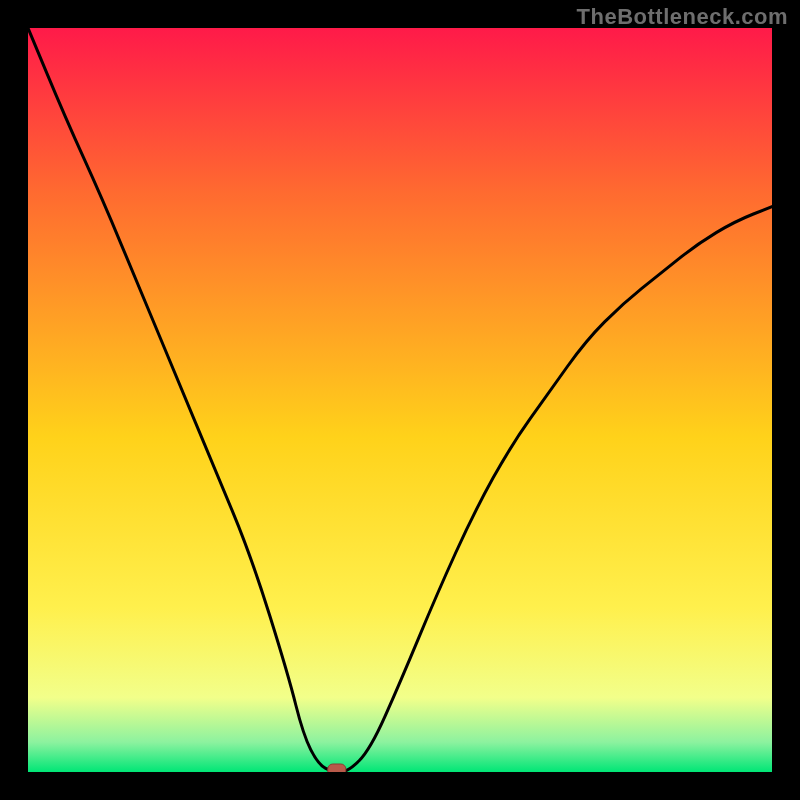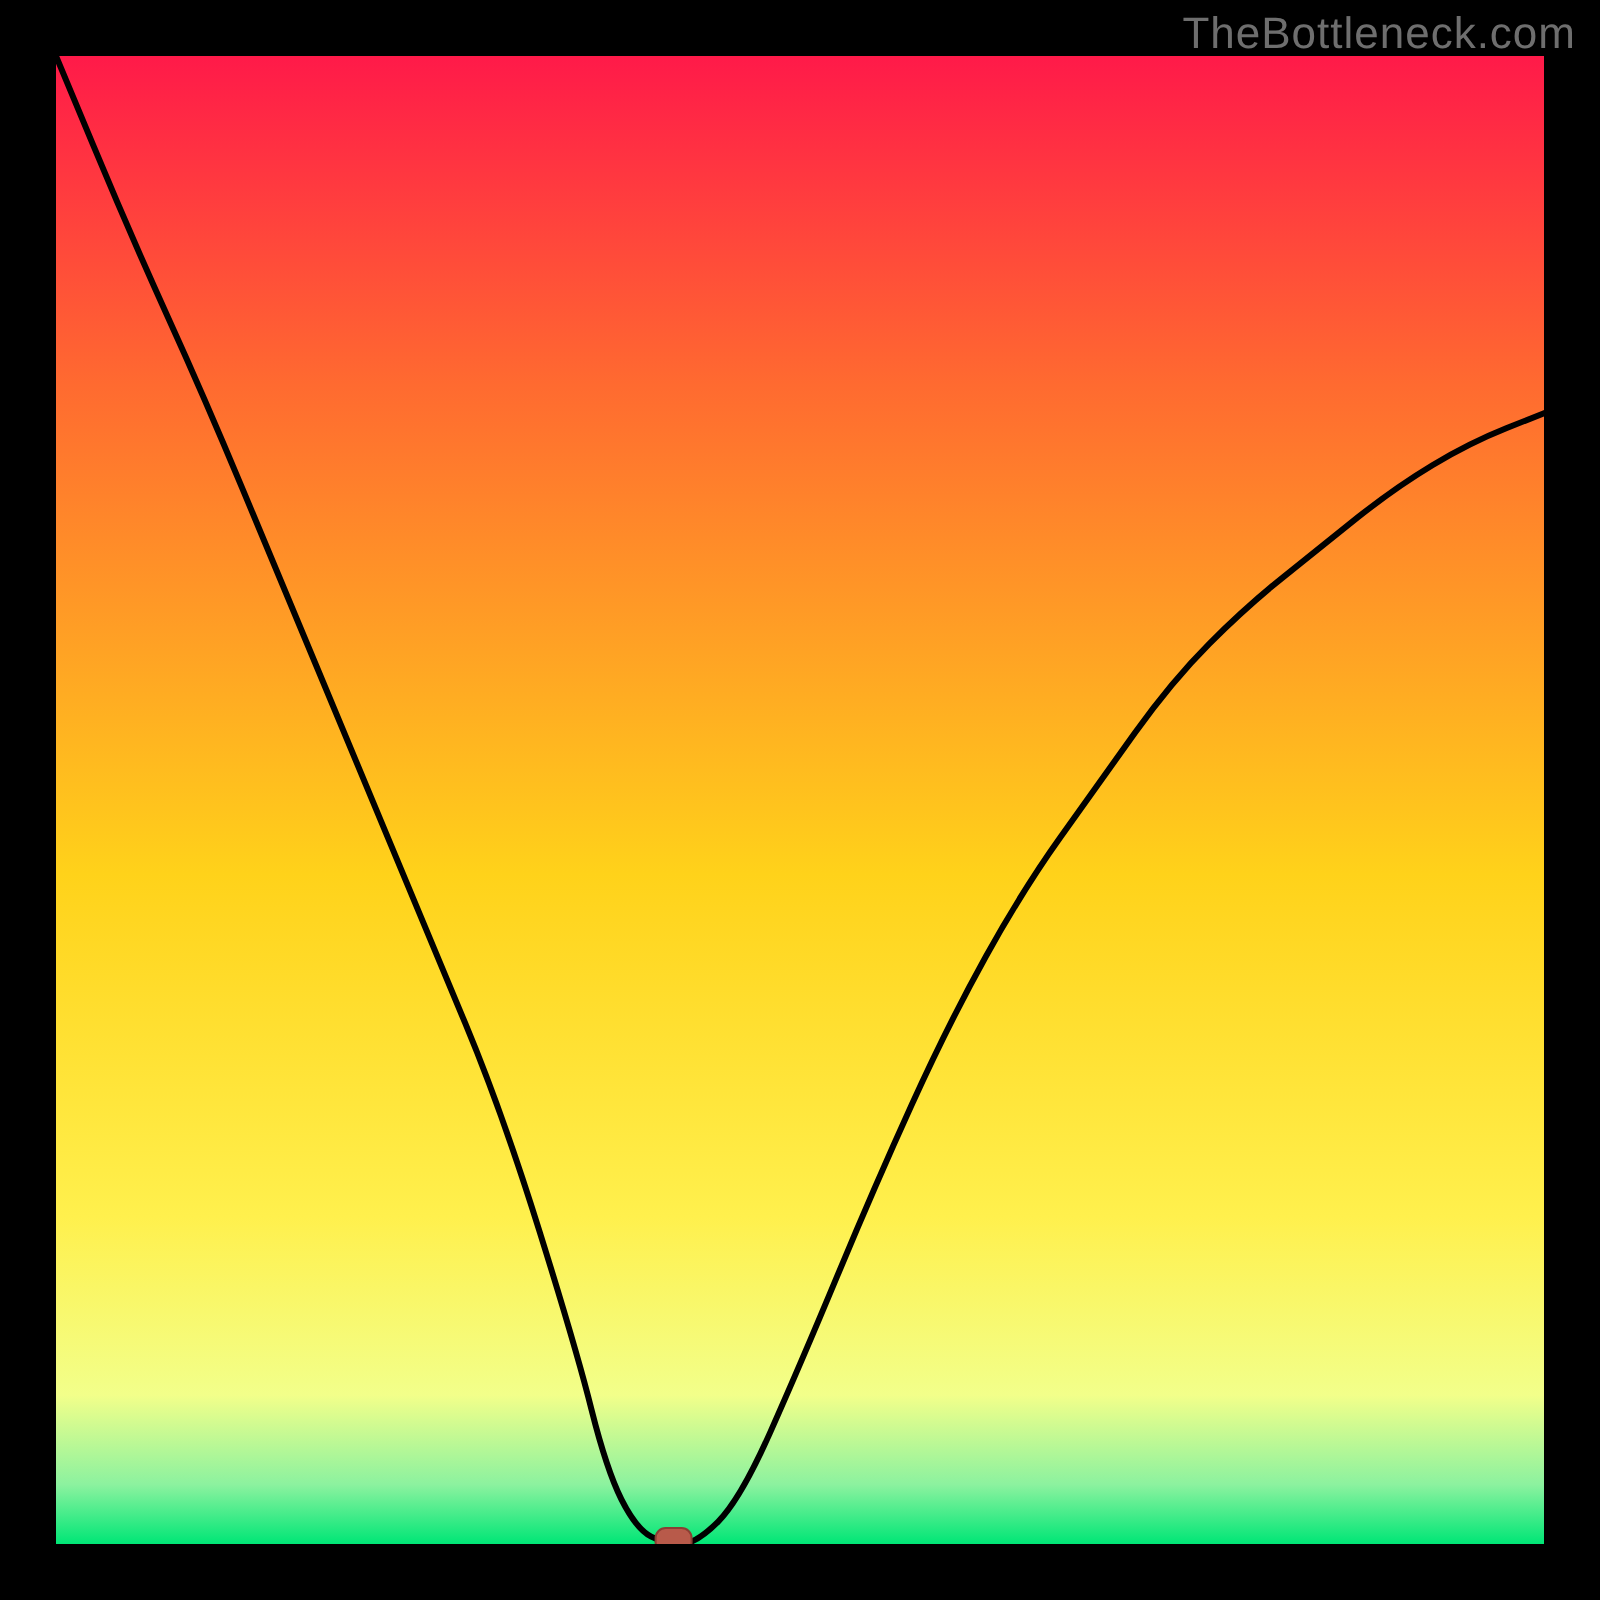--- a/index.html
+++ b/index.html
@@ -16,21 +16,21 @@
   width: 800px;
   height: 800px;
   background: #000;
 }
 .watermark {
   position: absolute;
   top: 4px;
   right: 12px;
   color: #6e6e6e;
   font-size: 22px;
-  font-weight: 400;
+  font-weight: 700;
   letter-spacing: 0.5px;
   z-index: 50;
 }
 .plot {
   position: absolute;
   left: 28px;
   top: 28px;
   width: 744px;
   height: 744px;
 }

